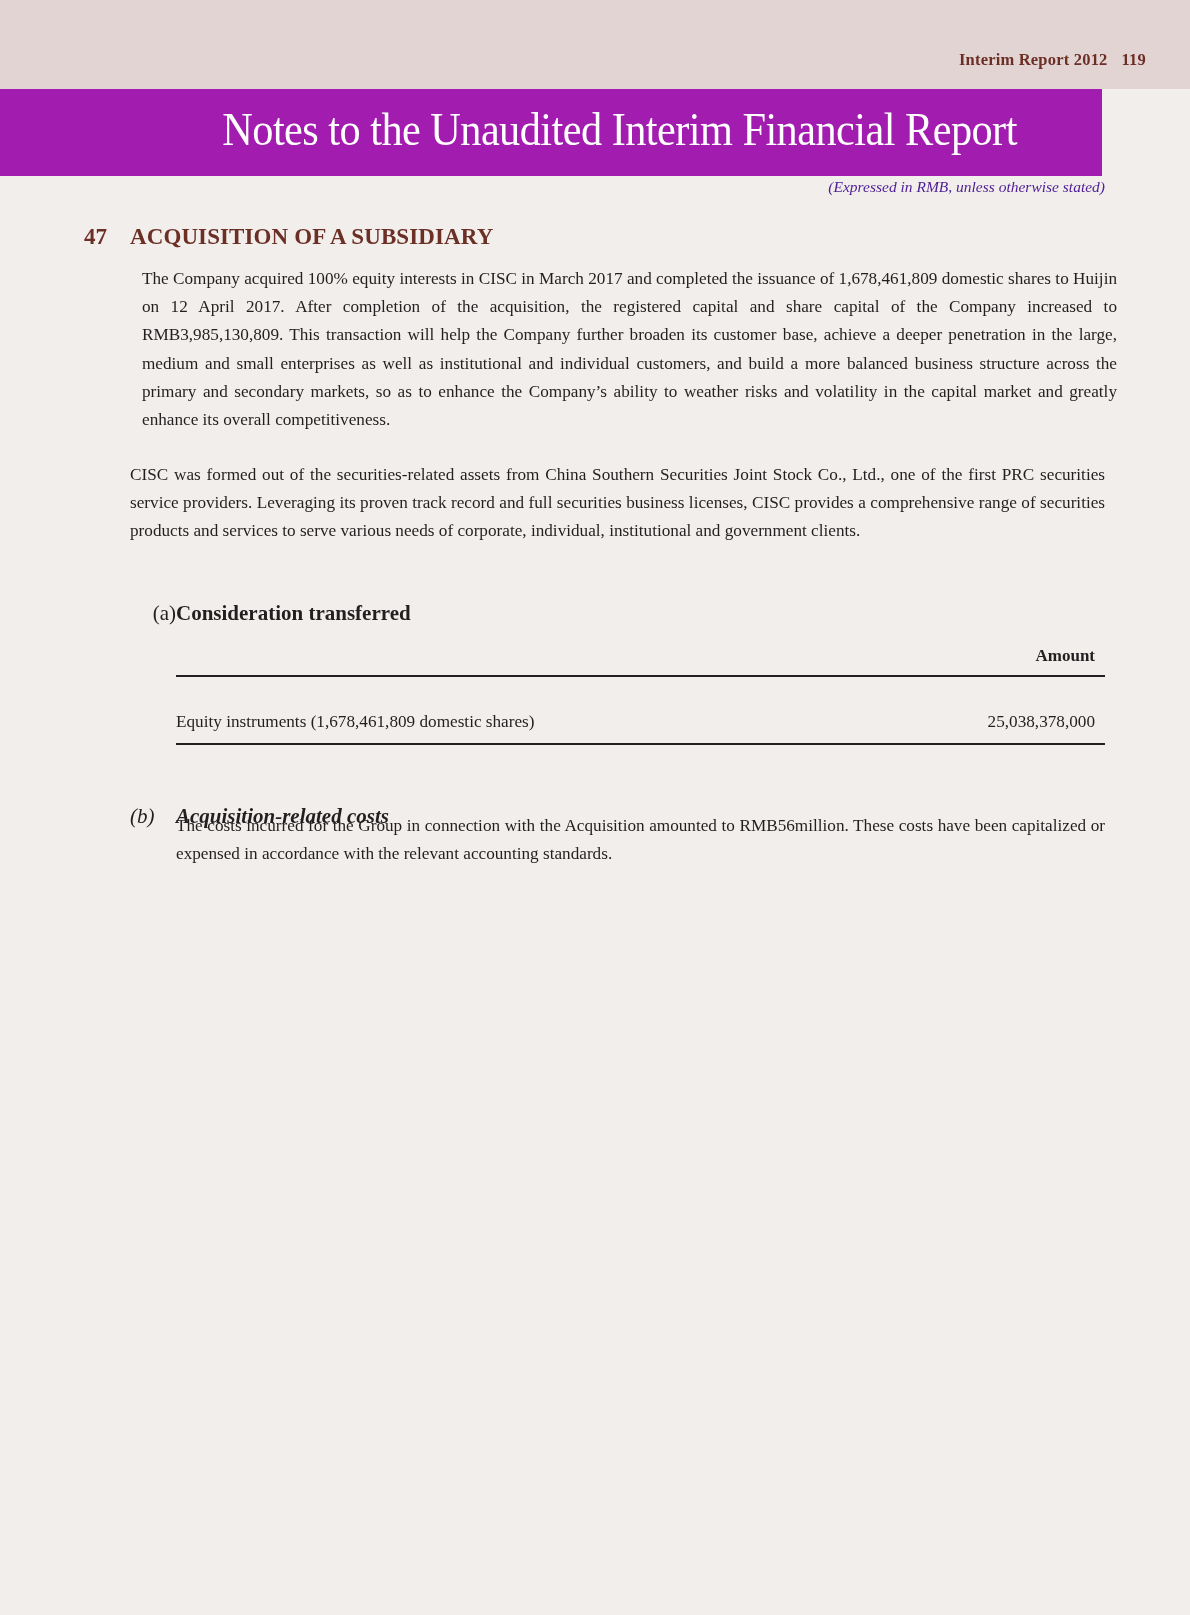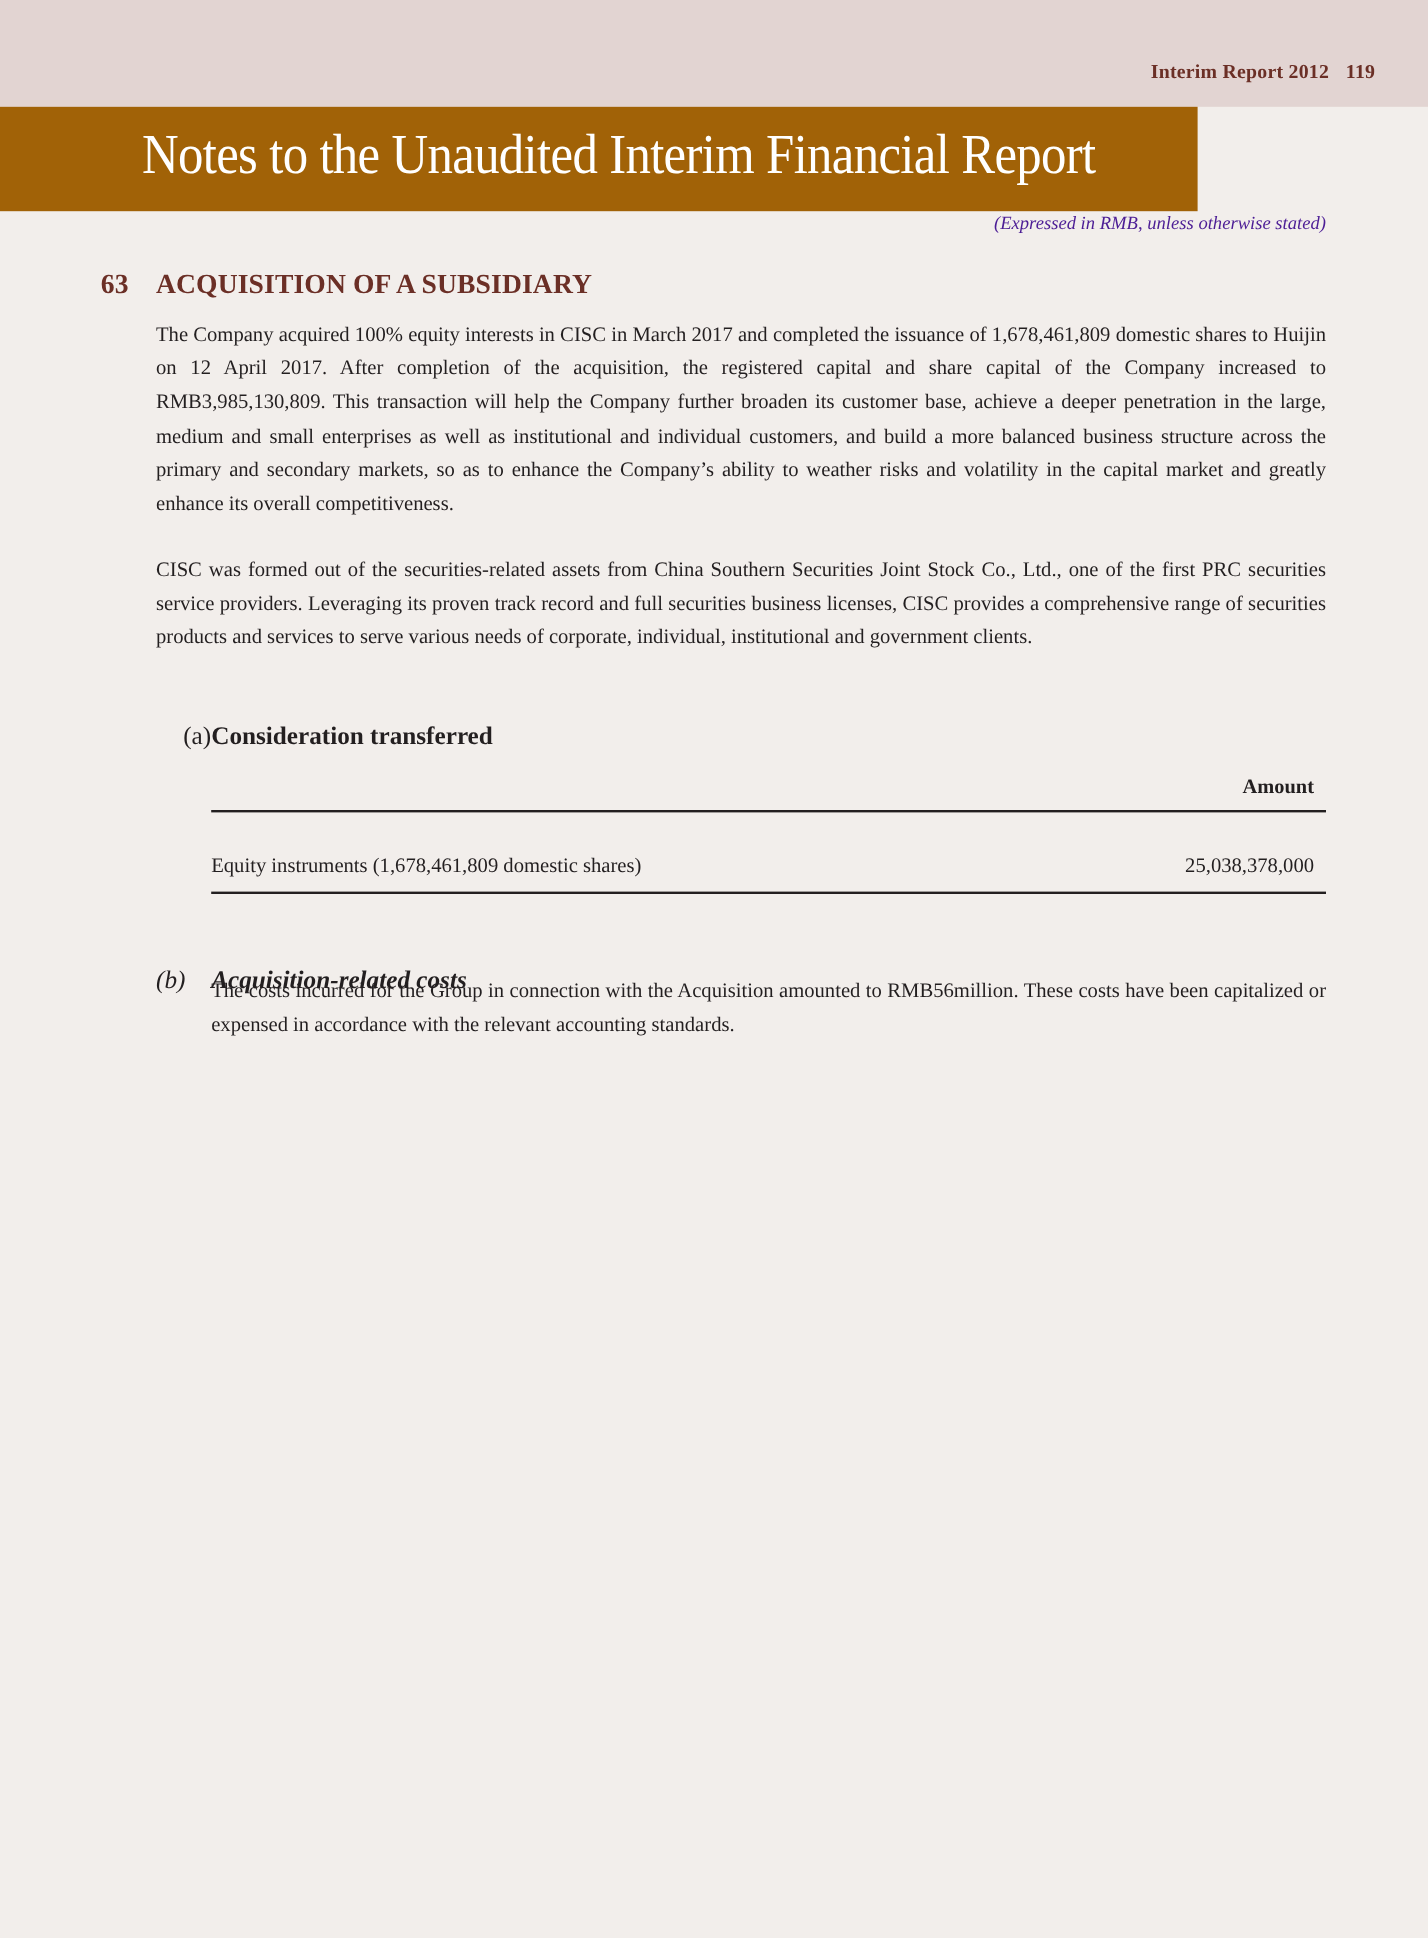--- a/index.html
+++ b/index.html
@@ -30,23 +30,23 @@
       color: #6b2f26;
       font-weight: bold;
       letter-spacing: 0.2px;
     }
     .running-header .page-num {
       margin-left: 14px;
     }
     .title-band {
       position: absolute;
       left: 0; top: 89px;
-      width: 998px;
+      width: 1102px;
       height: 87px;
-      background: #a16207;
+      background: #a21caf;
     }
     .title-band h1 {
       position: absolute;
       right: 85px;
       top: 13px;
       margin: 0;
       font-size: 47px;
       font-weight: normal;
       color: #ffffff;
       letter-spacing: -0.6px;
@@ -80,21 +80,21 @@
     .para {
       position: absolute;
       left: 130px;
       width: 975px;
       margin: 0;
       font-size: 17.2px;
       line-height: 28.2px;
       text-align: justify;
       text-align-last: left;
     }
-    #para1 { top: 265px; }
+    #para1 { top: 265px; margin-left: 12px; }
     #para2 { top: 461px; }
     .sub-heading {
       position: absolute;
       left: 130px;
       font-size: 21px;
       font-weight: bold;
       color: #231f20;
       white-space: nowrap;
     }
     .sub-heading .sub-letter {
@@ -155,21 +155,21 @@
   <span>Interim Report 2012</span><span class="page-num">119</span>
 </div>
 
 <div class="title-band">
   <h1>Notes to the Unaudited Interim Financial Report</h1>
 </div>
 
 <div class="expressed-note">(Expressed in RMB, unless otherwise stated)</div>
 
 <div class="section-heading">
-  <span class="sec-num">63</span><span>ACQUISITION OF A SUBSIDIARY</span>
+  <span class="sec-num">47</span><span>ACQUISITION OF A SUBSIDIARY</span>
 </div>
 
 <p class="para" id="para1">The Company acquired 100% equity interests in CISC in March 2017 and completed the issuance of 1,678,461,809 domestic shares to Huijin on 12 April 2017. After completion of the acquisition, the registered capital and share capital of the Company increased to RMB3,985,130,809. This transaction will help the Company further broaden its customer base, achieve a deeper penetration in the large, medium and small enterprises as well as institutional and individual customers, and build a more balanced business structure across the primary and secondary markets, so as to enhance the Company’s ability to weather risks and volatility in the capital market and greatly enhance its overall competitiveness.</p>
 <p class="para" id="para2">CISC was formed out of the securities-related assets from China Southern Securities Joint Stock Co., Ltd., one of the first PRC securities service providers. Leveraging its proven track record and full securities business licenses, CISC provides a comprehensive range of securities products and services to serve various needs of corporate, individual, institutional and government clients.</p>
 
 <div class="sub-heading" id="sub-a">
   <span class="sub-letter">(a)</span><span>Consideration transferred</span>
 </div>
 
 <div class="table">

